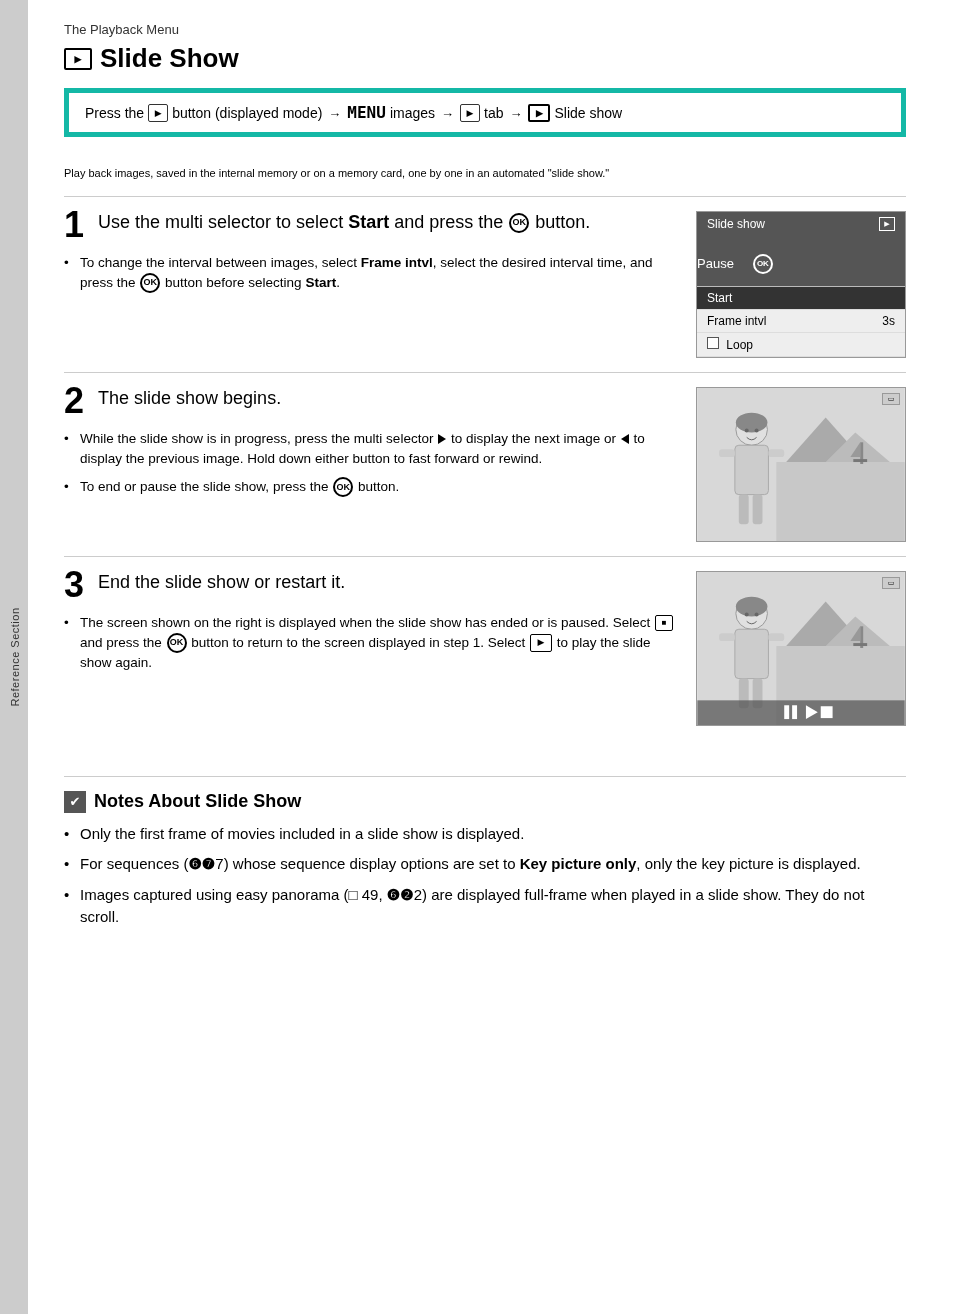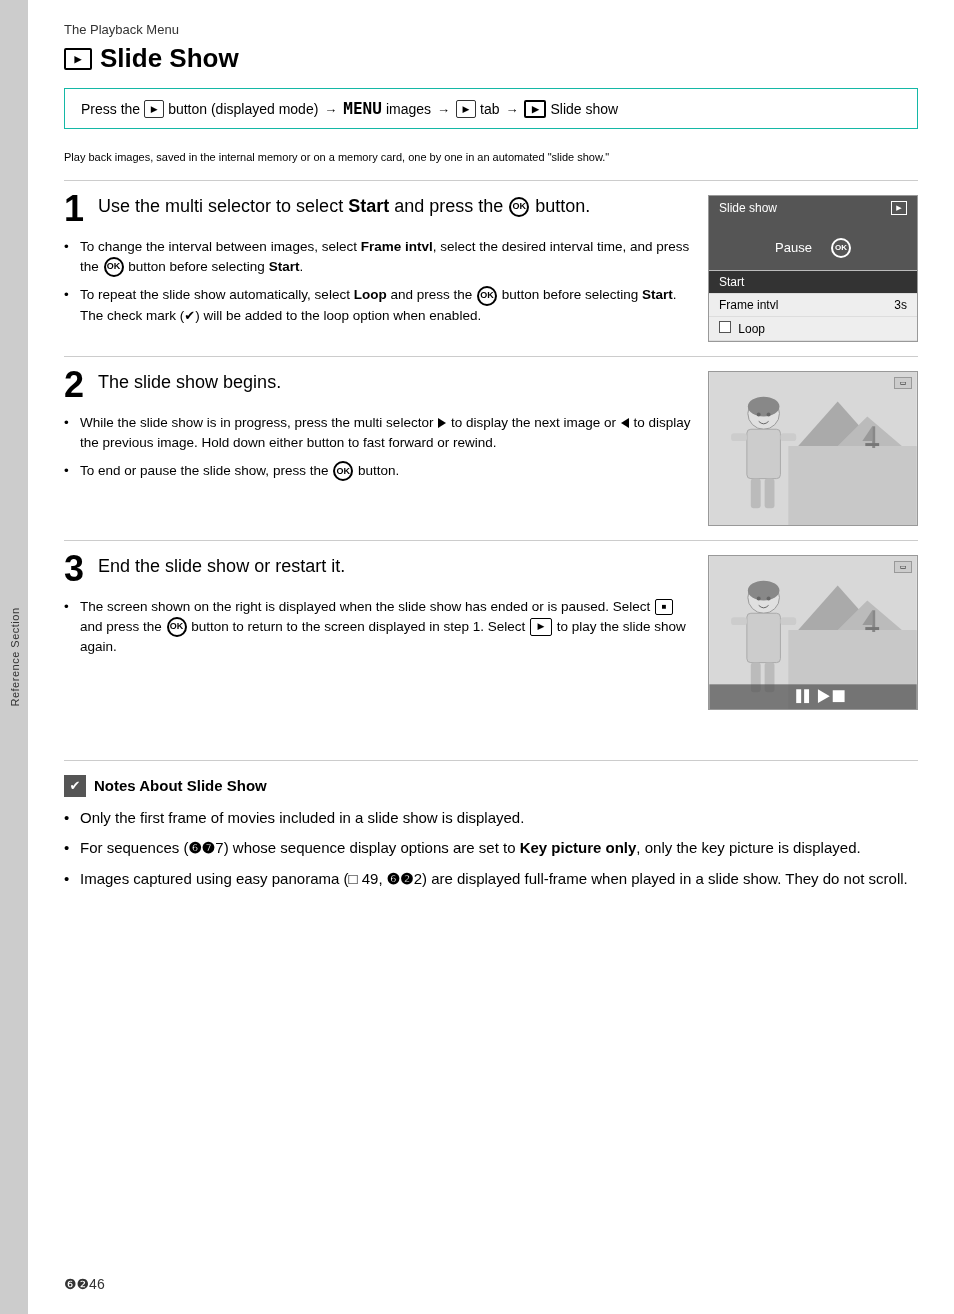--- a/index.html
+++ b/index.html
@@ -27,21 +27,21 @@
     }
     .sidebar-label {
       transform: rotate(-90deg);
       white-space: nowrap;
       font-size: 11px;
       color: #333;
       letter-spacing: 0.5px;
     }
     .main-content {
       flex: 1;
-      padding: 22px 36px 22px 36px;
+      padding: 22px 48px 22px 36px;
       display: flex;
       flex-direction: column;
     }
     .section-label {
       font-size: 13px;
       color: #333;
       margin-bottom: 6px;
     }
     .page-title {
       display: flex;
@@ -64,23 +64,23 @@
     }
     .page-title-icon::before {
       content: '▶';
       font-size: 9px;
     }
     .page-title h1 {
       font-size: 26px;
       font-weight: bold;
     }
     .nav-box {
-      border: 1px solid #14b8a6;
+      border: 5px solid #14b8a6;
       padding: 10px 16px;
-      margin-bottom: 20px;
+      margin-bottom: 28px;
       font-size: 14px;
       display: flex;
       align-items: center;
       gap: 4px;
       flex-wrap: wrap;
     }
     .nav-box .btn-icon {
       display: inline-flex;
       align-items: center;
       justify-content: center;
@@ -210,21 +210,21 @@
       font-size: 7px;
     }
     .slideshow-ui .ui-pause {
       background: #555;
       color: #fff;
       text-align: center;
       padding: 18px 0 12px;
       font-size: 13px;
       display: flex;
       align-items: center;
-      justify-content: center;
+      justify-content: flex-start;
       gap: 19px;
     }
     .slideshow-ui .ui-pause .ok-box {
       display: inline-flex;
       align-items: center;
       justify-content: center;
       width: 20px;
       height: 20px;
       border: 2px solid #fff;
       border-radius: 50%;
@@ -300,21 +300,21 @@
       width: 22px;
       height: 22px;
       background: #555;
       display: flex;
       align-items: center;
       justify-content: center;
       color: #fff;
       font-size: 13px;
     }
     .notes-title {
-      font-size: 15px;
+      font-size: 18px;
       font-weight: bold;
     }
     .notes-list {
       list-style: none;
       padding-left: 0;
     }
     .notes-list li {
       padding-left: 16px;
       position: relative;
       font-size: 15px;
@@ -427,23 +427,20 @@
         <div class="step-left">
           <div class="step-header">
             <span class="step-number">1</span>
             <div class="step-title">
               Use the multi selector to select <strong>Start</strong> and press the <span class="ok-circle">OK</span> button.
             </div>
           </div>
           <ul class="bullet-list">
             <li>
               To change the interval between images, select <strong>Frame intvl</strong>, select the desired interval time, and press the <span class="ok-circle">OK</span> button before selecting <strong>Start</strong>.
-            </li>
-            <li>
-              To repeat the slide show automatically, select <strong>Loop</strong> and press the <span class="ok-circle">OK</span> button before selecting <strong>Start</strong>. The check mark (<span class="checkmark-icon">✔</span>) will be added to the loop option when enabled.
             </li>
           </ul>
         </div>
         <div class="step-right">
           <div class="slideshow-ui">
             <div class="ui-title-bar">
               <span>Slide show</span>
               <span class="title-icon">▶</span>
             </div>
             <div class="ui-pause">
@@ -591,18 +588,15 @@
         <div class="notes-icon">✔</div>
         <span class="notes-title">Notes About Slide Show</span>
       </div>
       <ul class="notes-list">
         <li>Only the first frame of movies included in a slide show is displayed.</li>
         <li>For sequences (<strong>❻❼</strong>7) whose sequence display options are set to <strong>Key picture only</strong>, only the key picture is displayed.</li>
         <li>Images captured using easy panorama (□ 49, <strong>❻❷</strong>2) are displayed full-frame when played in a slide show. They do not scroll.</li>
       </ul>
     </div>
 
-    <div class="page-footer">
-      <span class="footer-num">❻❷46</span>
-    </div>
 
   </div>
 </div>
 
 </body></html>

